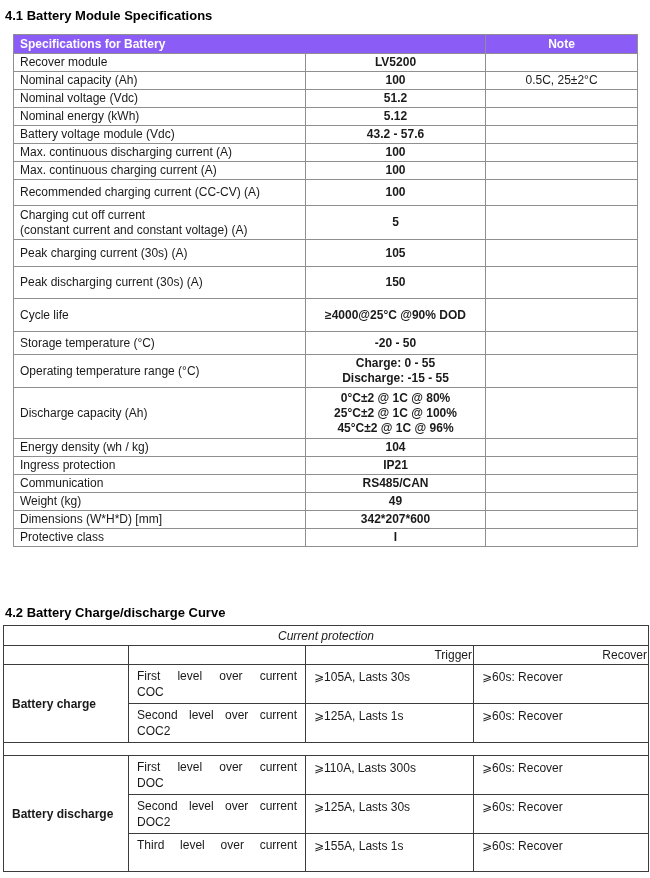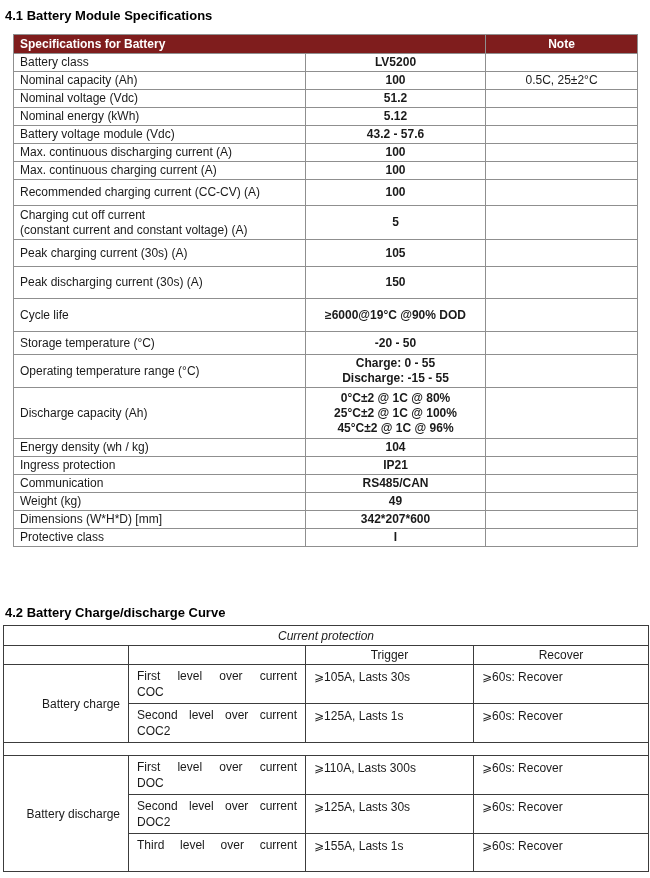--- a/index.html
+++ b/index.html
@@ -24,21 +24,21 @@
 
   
   #spec-table { width: 624px; margin-left: 13px; }
   #spec-table th, #spec-table td {
     border: 1px solid #8f8f8f;
     padding: 1px 6px;
     line-height: 15px;
     vertical-align: middle;
   }
   #spec-table th {
-    background: #7f1d1d; color: #ffffff;
+    background: #8b5cf6; color: #ffffff;
     font-weight: bold; height: 19px; font-size: 12px;
   }
   th.spec-title { text-align: left; }
   th.spec-note  { text-align: center; }
   #spec-body tr { height: 17px; }
   #spec-body td.lbl  { text-align: left;  white-space: pre-line; }
   #spec-body td.val  { text-align: center; white-space: pre-line; font-weight: bold; }
   #spec-body td.note { text-align: center; }
   #spec-body tr:nth-child(8)  { height: 26px; }
   #spec-body tr:nth-child(9)  { height: 34px; }
@@ -51,23 +51,23 @@
 
   
   #prot-table { width: 645px; margin-left: 3px; }
   #prot-table td {
     border: 1px solid #3c3c3c;
     line-height: 16px;
     vertical-align: top;
     padding: 2px 8px;
   }
   #prot-table td.p-title   { height: 20px; text-align: center; vertical-align: middle; padding: 1px; font-style: italic; }
-  #prot-table td.p-colhead { height: 18px; text-align: center; vertical-align: middle; padding: 1px; }
+  #prot-table td.p-colhead { height: 18px; text-align: right; vertical-align: middle; padding: 1px; }
   #prot-table tr.p-data    { height: 38px; }
-  #prot-table td.p-group   { text-align: right; vertical-align: middle; }
+  #prot-table td.p-group   { text-align: left; vertical-align: middle; font-weight: bold; }
   #prot-table td.p-level   { padding: 3px 8px; }
   #prot-table .lvl1 { text-align: justify; text-align-last: justify; }
   #prot-table td.p-trig, #prot-table td.p-rec { padding-top: 4px; }
   #prot-table tr.p-spacer td { height: 13px; padding: 0; }
 </style>
 </head>
 <body>
 
 <div class="page">
 
@@ -80,21 +80,21 @@
         <col style="width:152px">
     </colgroup>
     <thead>
       <tr>
         <th class="spec-title" colspan="2">Specifications for Battery</th>
         <th class="spec-note">Note</th>
       </tr>
     </thead>
     <tbody id="spec-body">
         <tr>
-          <td class="lbl">Battery class</td>
+          <td class="lbl">Recover module</td>
           <td class="val">LV5200</td>
           <td class="note"></td>
         </tr>
         <tr>
           <td class="lbl">Nominal capacity (Ah)</td>
           <td class="val">100</td>
           <td class="note">0.5C, 25±2°C</td>
         </tr>
         <tr>
           <td class="lbl">Nominal voltage (Vdc)</td>
@@ -137,21 +137,21 @@
           <td class="val">105</td>
           <td class="note"></td>
         </tr>
         <tr>
           <td class="lbl">Peak discharging current (30s) (A)</td>
           <td class="val">150</td>
           <td class="note"></td>
         </tr>
         <tr>
           <td class="lbl">Cycle life</td>
-          <td class="val">≥6000@19°C @90% DOD</td>
+          <td class="val">≥4000@25°C @90% DOD</td>
           <td class="note"></td>
         </tr>
         <tr>
           <td class="lbl">Storage temperature (°C)</td>
           <td class="val">-20 - 50</td>
           <td class="note"></td>
         </tr>
         <tr>
           <td class="lbl">Operating temperature range (°C)</td>
           <td class="val">Charge: 0 - 55

